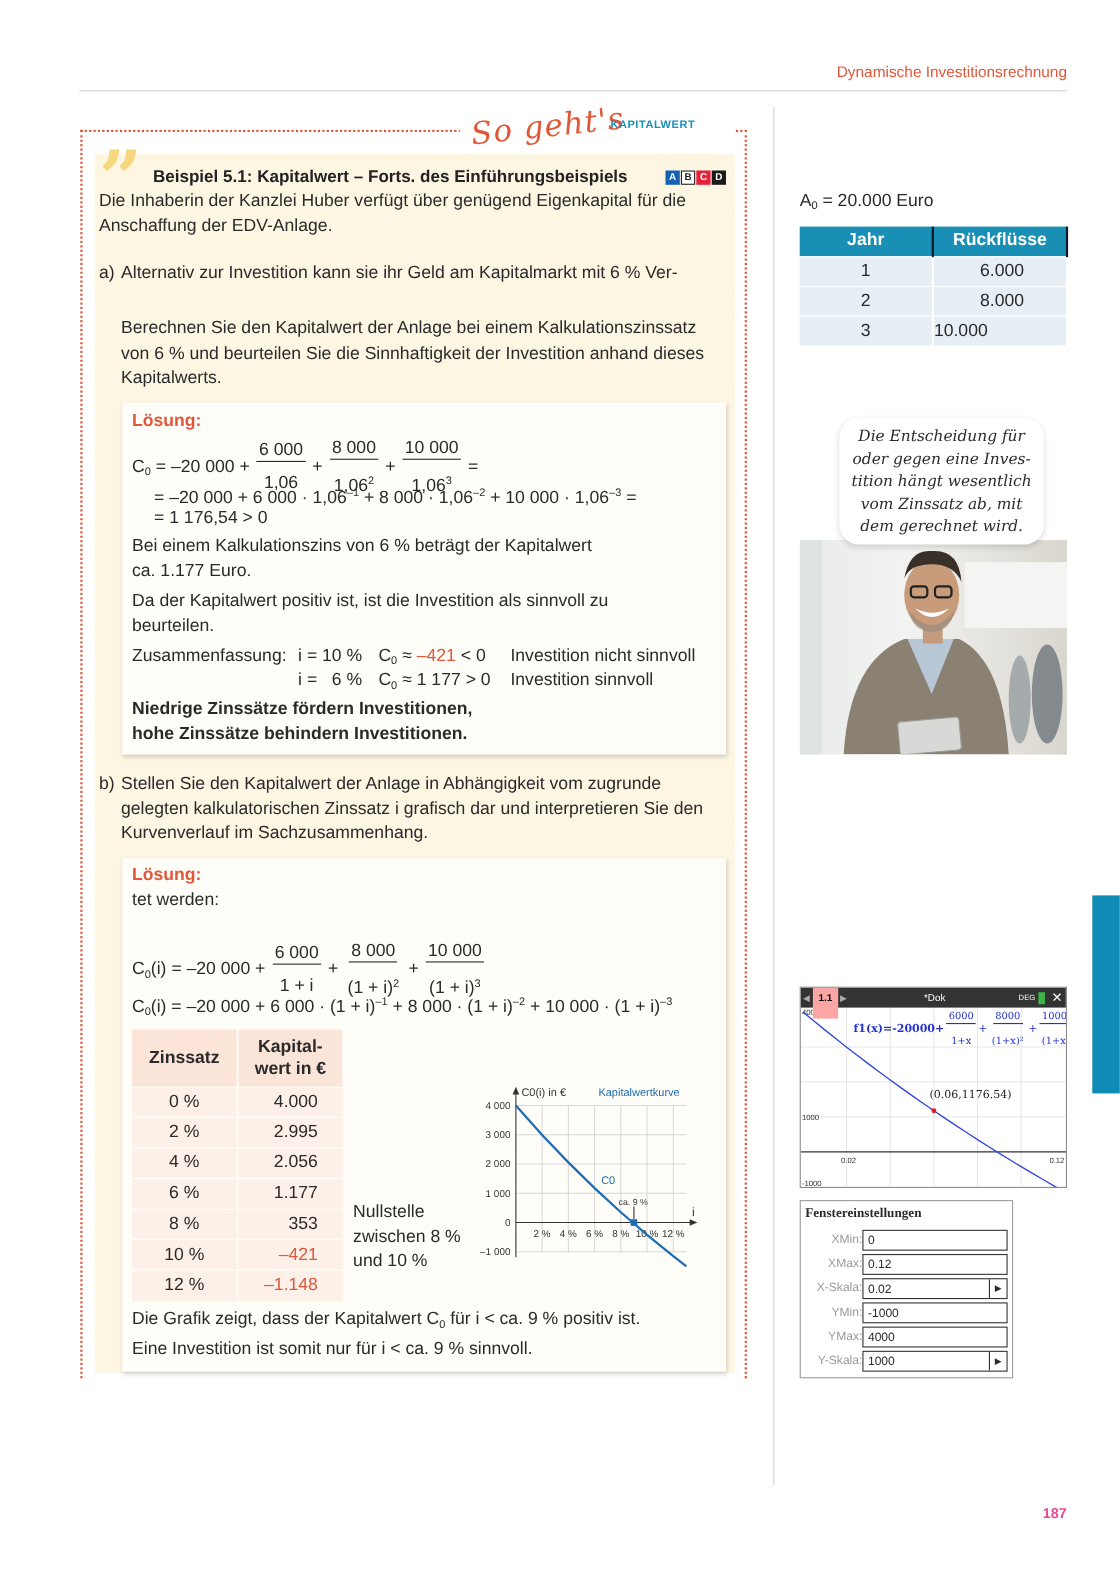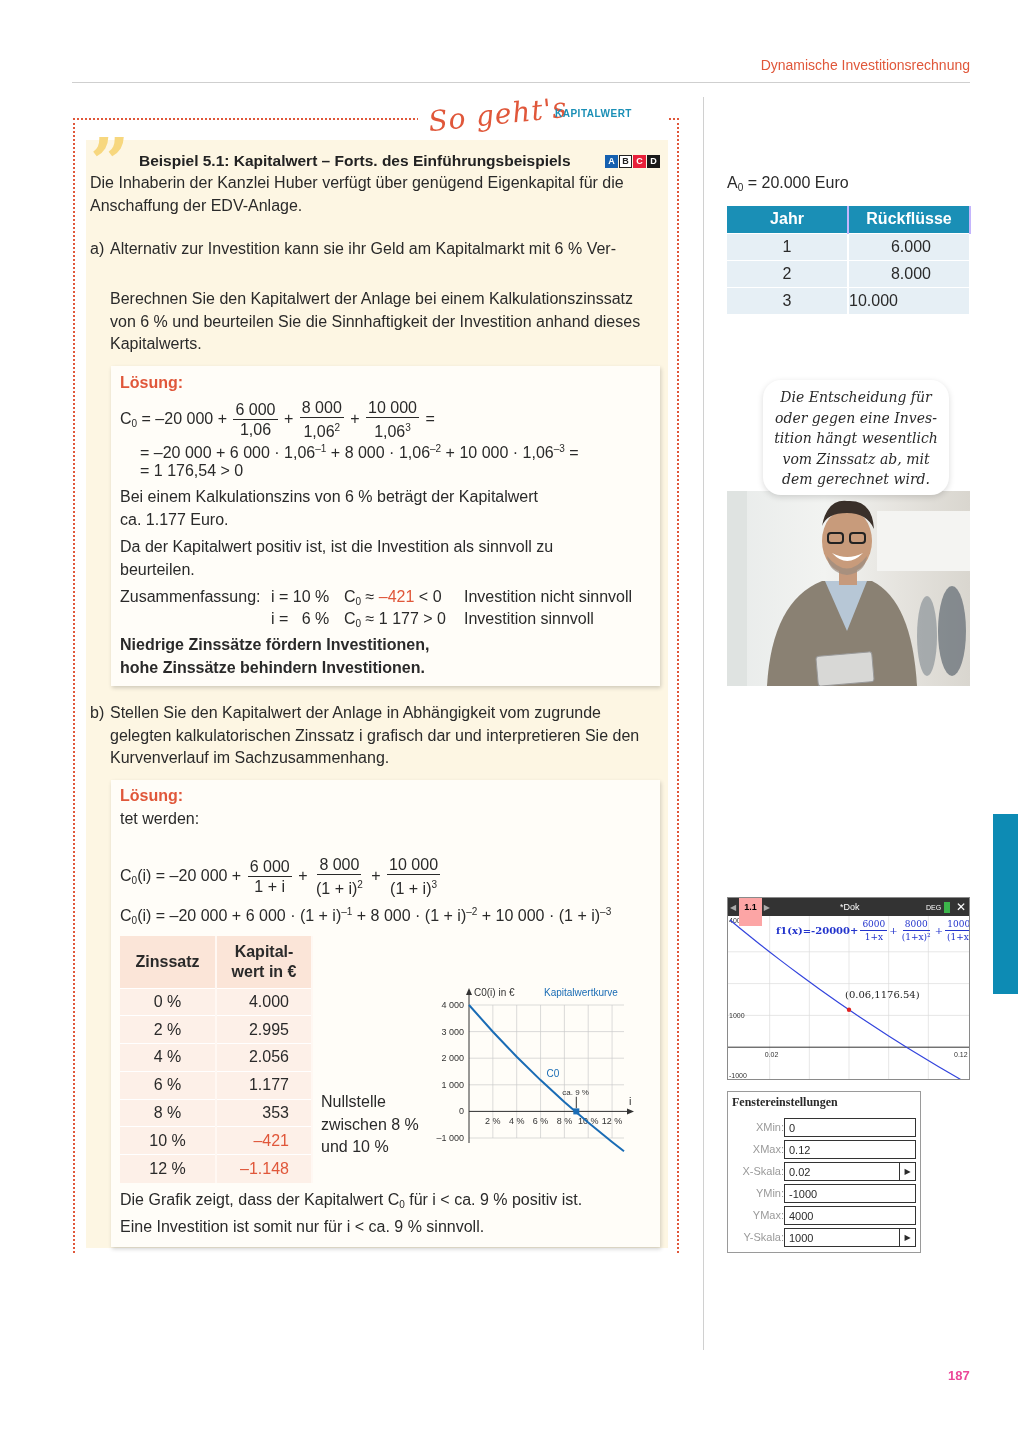--- a/index.html
+++ b/index.html
@@ -16,29 +16,29 @@
     color: #e0573a; transform: rotate(-6deg); letter-spacing: 1px; }
   .kapital-tag { left: 555px; top: 108px; font-size: 10px; font-weight: bold; color: #1a8fb6; letter-spacing: 0.5px; }
   .beige { left: 86px; top: 140px; width: 582px; height: 1108px; background: #fdf6e3; }
   .quote { left: 90px; top: 128px; font-family: "DejaVu Serif", serif; font-size: 68px; font-weight: bold; color: #f7d77e; line-height: 1; }
   .ex-title { left: 139px; top: 152px; font-size: 15.5px; font-weight: bold; color: #222; }
   .badges { left: 605px; top: 155px; display: flex; gap: 1px; }
   .badge { width: 13px; height: 13px; font-size: 9px; font-weight: bold; color: #fff; text-align: center; line-height: 13px; }
   .txt { font-size: 16px; line-height: 22.5px; color: #2a2a2a; }
   .sol { background: #fffdf8; box-shadow: 1px 2px 4px rgba(0,0,0,0.18); }
   .lsg { color: #e0573a; font-weight: bold; font-size: 16px; }
-  .frac { display: inline-flex; flex-direction: column; align-items: center; vertical-align: middle; margin: 0 2px; }
+  .frac { display: inline-flex; flex-direction: column; align-items: center; vertical-align: middle; margin: 0 2px; gap: 10px; }
   .frac .num { border-bottom: 1px solid #2a2a2a; padding: 0 2px; line-height: 19px; }
   .frac .den { line-height: 19px; padding: 0 2px; }
   sup { font-size: 10px; vertical-align: 6px; }
   sub { font-size: 10px; vertical-align: -3px; }
   .red { color: #e0573a; }
   .bold { font-weight: bold; }
   table.side { border-collapse: collapse; font-size: 16px; }
-  table.side th { background: #1a8fb6; color: #fff; font-weight: bold; height: 27px; border-right: 2px solid #c4b5fd; }
+  table.side th { background: #1a8fb6; color: #fff; font-weight: bold; height: 27px; border-right: 2px solid #0f172a; }
   table.side td { background: #e6eff5; height: 27px; border-top: 1px solid #fff; border-right: 2px solid #fff; }
   .bubble { left: 763px; top: 380px; width: 186px; height: 115px; background: #fff; border-radius: 18px;
     box-shadow: 0 2px 6px rgba(0,0,0,0.15); font-family: "DejaVu Serif", serif; font-style: italic; font-size: 14px;
     line-height: 20.5px; text-align: center; padding-top: 7px; z-index: 3; }
   .photo { left: 727px; top: 491px; width: 243px; height: 195px; overflow: hidden;
     background: linear-gradient(90deg, #e8ebea 0%, #f2f3f1 40%, #e6e4df 70%, #d9d6cf 100%); }
   table.zins { border-collapse: collapse; font-size: 16px; }
   table.zins th { background: #fbe5d8; font-weight: bold; height: 52px; line-height: 20px; border-right: 2px solid #fff8f3; }
   table.zins td { background: #fdf0e8; height: 27.8px; border-top: 1px solid #fff; border-right: 2px solid #fff8f3; }
   .blue-tab { left: 993px; top: 814px; width: 25px; height: 180px; background: #0d8bb4; }

